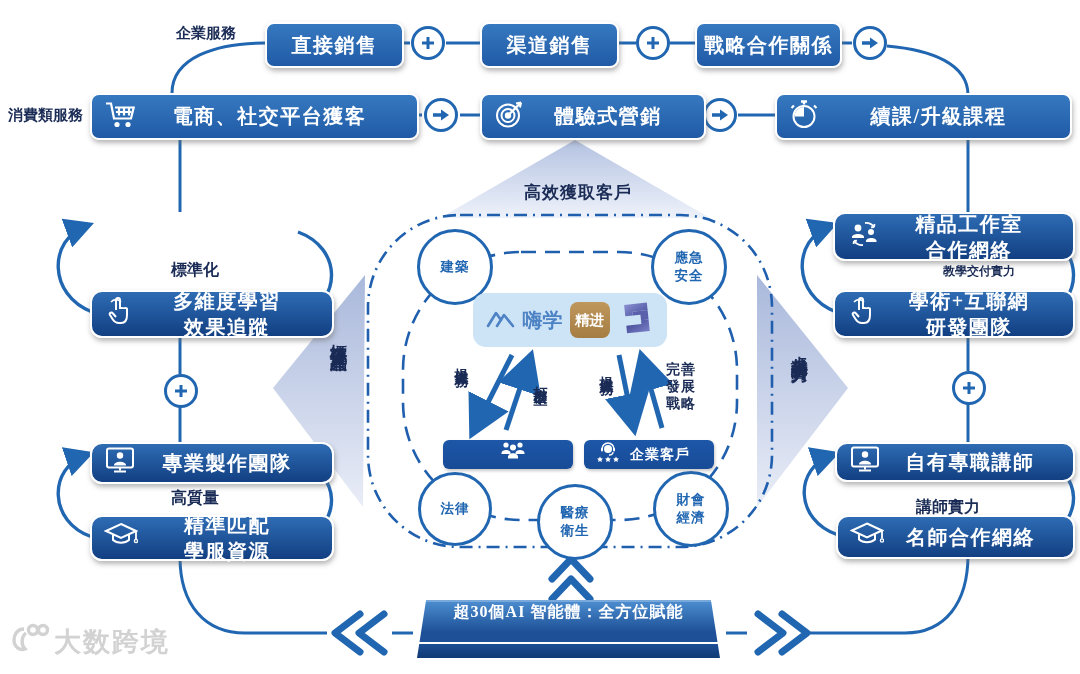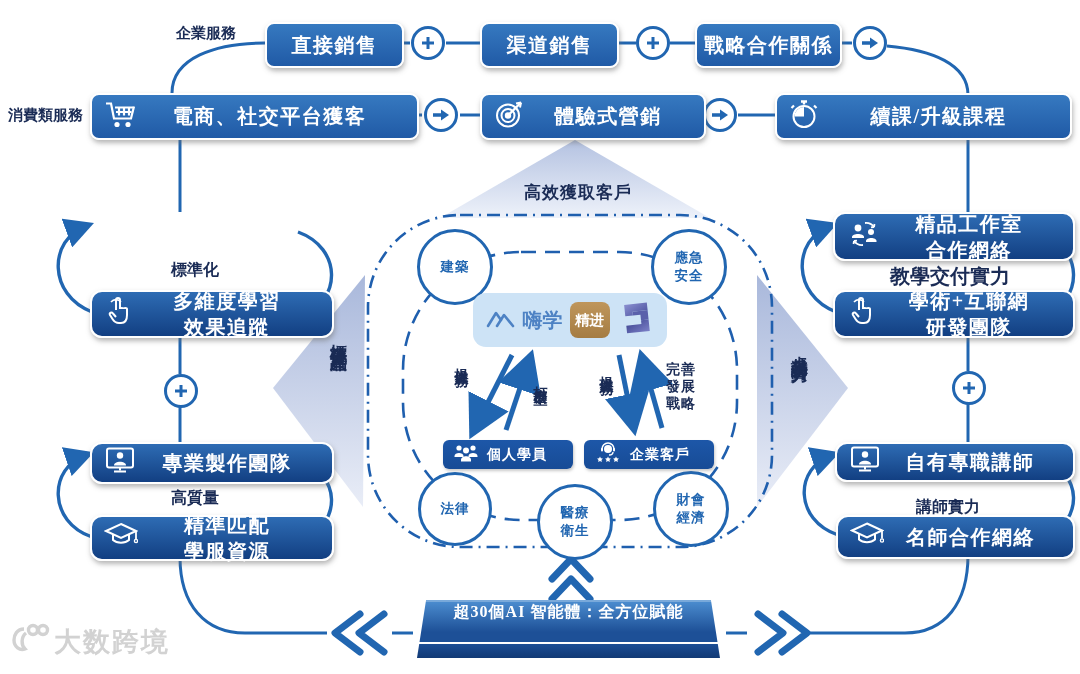--- a/index.html
+++ b/index.html
@@ -262,21 +262,21 @@
           <g stroke="#fff" stroke-width="1.8" fill="none">
             <path d="M18,3 a10,10 0 0 1 9,4"></path>
             <path d="M27,7 l0.5,-3 M27,7 l-3,0.4"></path>
             <path d="M16,25 a10,10 0 0 1 -9,-4"></path>
             <path d="M7,21 l-0.5,3 M7,21 l3,-0.4"></path>
           </g>
         </svg></span>
     <span>精品工作室
 合作網絡</span>
   </div>
-  <div class="abs navy" style="left:885px;top:263px;width:130px;text-align:center;font-size:20px;">教學交付實力</div>
+  <div class="abs navy" style="left:885px;top:263px;width:130px;text-align:right;font-size:12px;">教學交付實力</div>
   <div class="bbox grad-side two-line withicon" style="left:833px;top:290px;width:208px;height:44px;">
     <span class="boxicon"><svg width="28" height="30" viewBox="0 0 28 30" fill="none" stroke="#fff" stroke-width="2">
           <path d="M12,4 V14 M12,4 a2,2 0 0 1 4,0 V13"></path>
           <path d="M16,13 c0,-1.5 3.5,-1.5 3.5,0 c0,-1.5 3.5,-1.5 3.5,0 V19 c0,5 -2,8 -6,8 h-2 c-3,0 -5,-1.5 -6.5,-4 L6,19 c-1,-2 1.5,-3.5 3,-1.5 l3,3.5"></path>
           <path d="M7,6 a6.5,6.5 0 0 1 10,0" stroke-width="1.6"></path>
         </svg></span>
     <span>學術+互聯網
 研發團隊</span>
   </div>
 
@@ -334,21 +334,21 @@
             <path d="M17,13 H33 V23 H25 V17 H17 Z" fill="#5a60ab"></path>
           </g>
         </svg></span>
   </div>
 
   <div class="abs navy vtext" style="left:452px;top:357px;height:70px;font-size:14px;letter-spacing:2px;">提供服務</div>
   <div class="abs navy vtext" style="left:531px;top:375px;height:70px;font-size:14px;letter-spacing:2px;">打磨模型</div>
   <div class="abs navy vtext" style="left:597px;top:365px;height:70px;font-size:14px;letter-spacing:2px;">提供服務</div>
   <div class="abs navy" style="left:666px;top:362px;width:32px;font-size:14px;line-height:1.2;letter-spacing:1px;">完善發展戰略</div>
 
-  <div class="minibox" style="left:443px;top:440px;width:120px;height:29px;">
+  <div class="minibox" style="left:443px;top:440px;width:120px;height:29px;flex-direction:column;">
     <span><svg width="26" height="20" viewBox="0 0 26 20" fill="#fff">
           <circle cx="6" cy="5" r="2.6"></circle>
           <path d="M1.5,13 c0,-4 9,-4 9,0 v1 h-9 Z"></path>
           <circle cx="20" cy="5" r="2.6"></circle>
           <path d="M15.5,13 c0,-4 9,-4 9,0 v1 h-9 Z"></path>
           <circle cx="13" cy="7.5" r="3"></circle>
           <path d="M8,17 c0,-5 10,-5 10,0 v1.5 H8 Z"></path>
         </svg></span>
     <span>個人學員</span>
   </div>

